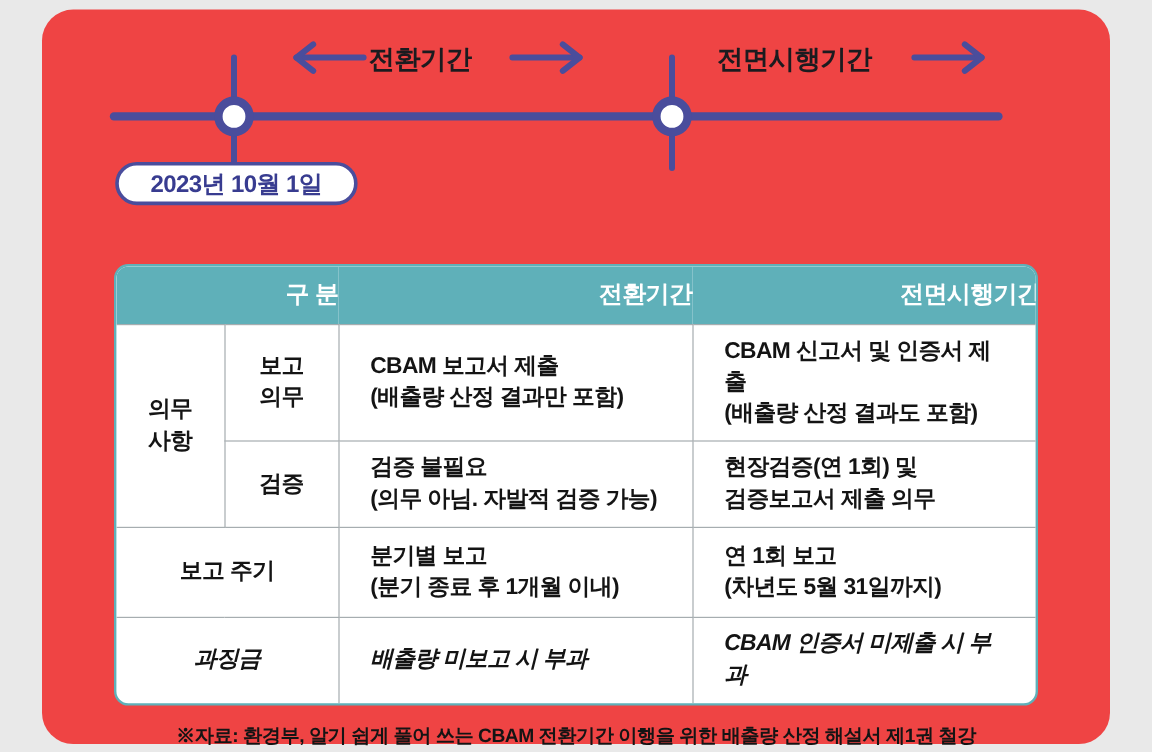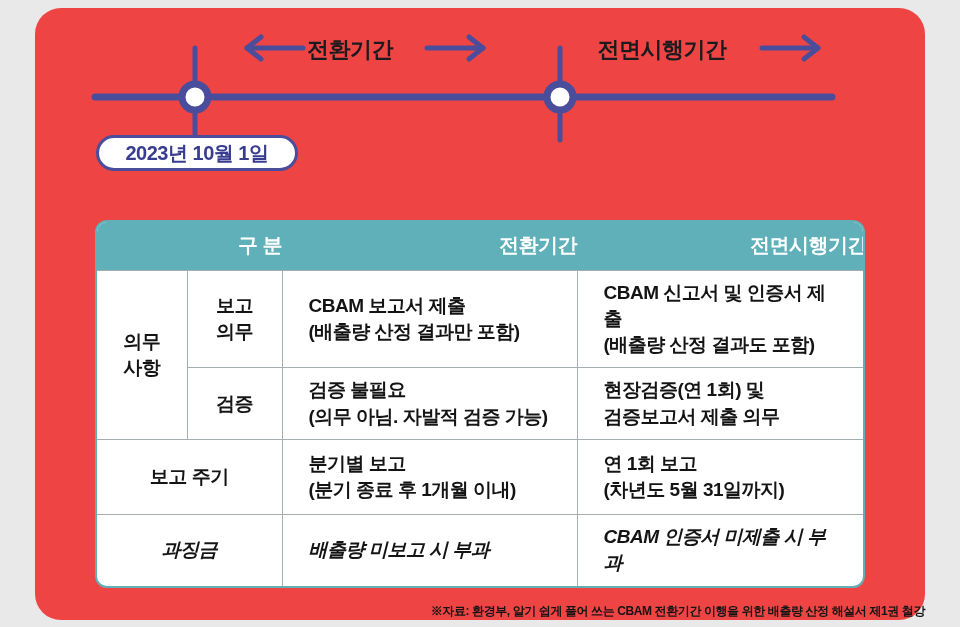--- a/index.html
+++ b/index.html
@@ -67,22 +67,22 @@
   tbody tr:last-child td { border-bottom: none; font-style: italic; }
   tbody td:last-child { border-right: none; }
   td.edge-l { border-left: none; }
   tr.h90 td { height: 90px; margin-left: 44px; }
   tr.h72 td { height: 72px; }
   tr.h75 td { height: 75px; }
   tr.h50 td { height: 50px; }
   
   .source-note {
     margin-top: 15px;
-    text-align: right;
-    font-size: 12px; font-weight: 700;
+    text-align: center;
+    font-size: 16px; font-weight: 700;
     color: #141414; letter-spacing: -0.4px;
   }
 </style>
 </head>
 <body>
 
 <div class="card">
 
   <div class="timeline">
     <svg class="tl-svg" width="890" height="200" viewBox="0 0 890 200">

